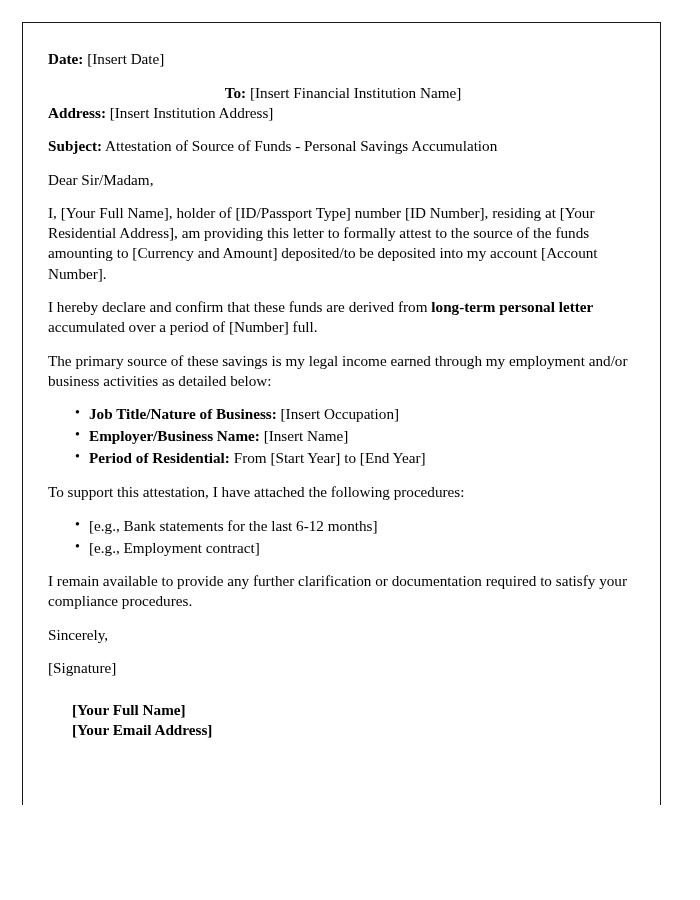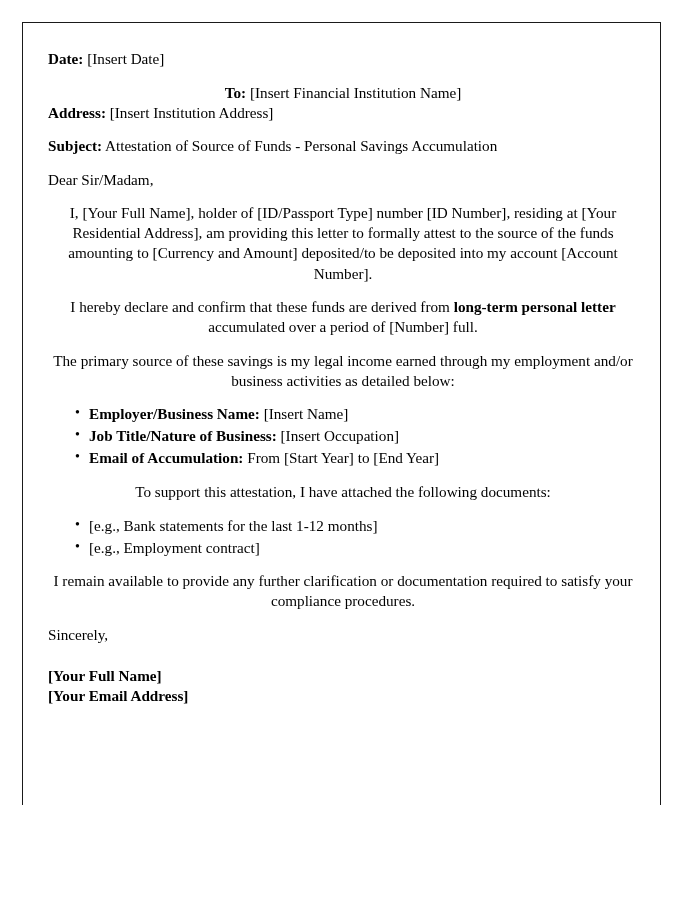--- a/index.html
+++ b/index.html
@@ -49,21 +49,21 @@
     margin: 0 0 13.5px 0;
   }
 
   .block-tight {
     margin: 0;
     text-align: center;
   }
 
   .para {
     margin: 0 0 13.5px 0;
-    text-align: center;
+    text-align: left;
   }
 
   b, .bold {
     font-weight: bold;
   }
 
   ul.doc-list {
     margin: 0 0 13.5px 0;
     padding: 0 0 0 27px;
     list-style: none;
@@ -80,20 +80,21 @@
     left: 0;
     top: 0;
     font-size: 14px;
   }
 
   .gap-sm { height: 8px; }
 
   .sig-block .line {
     font-weight: bold;
     line-height: 1.3;
+    margin-left: 24px;
   }
 </style>
 </head>
 <body>
 
 <div class="page-frame">
   <div class="page-body">
 
     <div class="block">
       <span class="bold">Date:</span><span> </span><span>[Insert Date]</span>
@@ -115,42 +116,43 @@
     <p class="para">I, [Your Full Name], holder of [ID/Passport Type] number [ID Number], residing at [Your Residential Address], am providing this letter to formally attest to the source of the funds amounting to [Currency and Amount] deposited/to be deposited into my account [Account Number].</p>
 
     <p class="para">
       <span>I hereby declare and confirm that these funds are derived from </span><span class="bold">long-term personal letter</span><span> accumulated over a period of [Number] full.</span>
     </p>
 
     <p class="para">The primary source of these savings is my legal income earned through my employment and/or business activities as detailed below:</p>
 
     <ul class="doc-list">
       <li>
+        <span class="bold">Job Title/Nature of Business:</span><span> [Insert Occupation]</span>
+      </li>
+      <li>
         <span class="bold">Employer/Business Name:</span><span> [Insert Name]</span>
       </li>
       <li>
-        <span class="bold">Job Title/Nature of Business:</span><span> [Insert Occupation]</span>
-      </li>
-      <li>
-        <span class="bold">Email of Accumulation:</span><span> From [Start Year] to [End Year]</span>
+        <span class="bold">Period of Residential:</span><span> From [Start Year] to [End Year]</span>
       </li>
     </ul>
 
 
-    <p class="para">To support this attestation, I have attached the following documents:</p>
+    <p class="para">To support this attestation, I have attached the following procedures:</p>
 
     <ul class="doc-list">
-      <li>[e.g., Bank statements for the last 1-12 months]</li>
+      <li>[e.g., Bank statements for the last 6-12 months]</li>
       <li>[e.g., Employment contract]</li>
     </ul>
 
     <p class="para">I remain available to provide any further clarification or documentation required to satisfy your compliance procedures.</p>
 
     <div class="block">Sincerely,</div>
 
+    <div class="block">[Signature]</div>
 
     <div class="gap-sm"></div>
 
     <div class="sig-block">
       <div class="line">[Your Full Name]</div>
       <div class="line">[Your Email Address]</div>
     </div>
 
   </div>
 </div>

